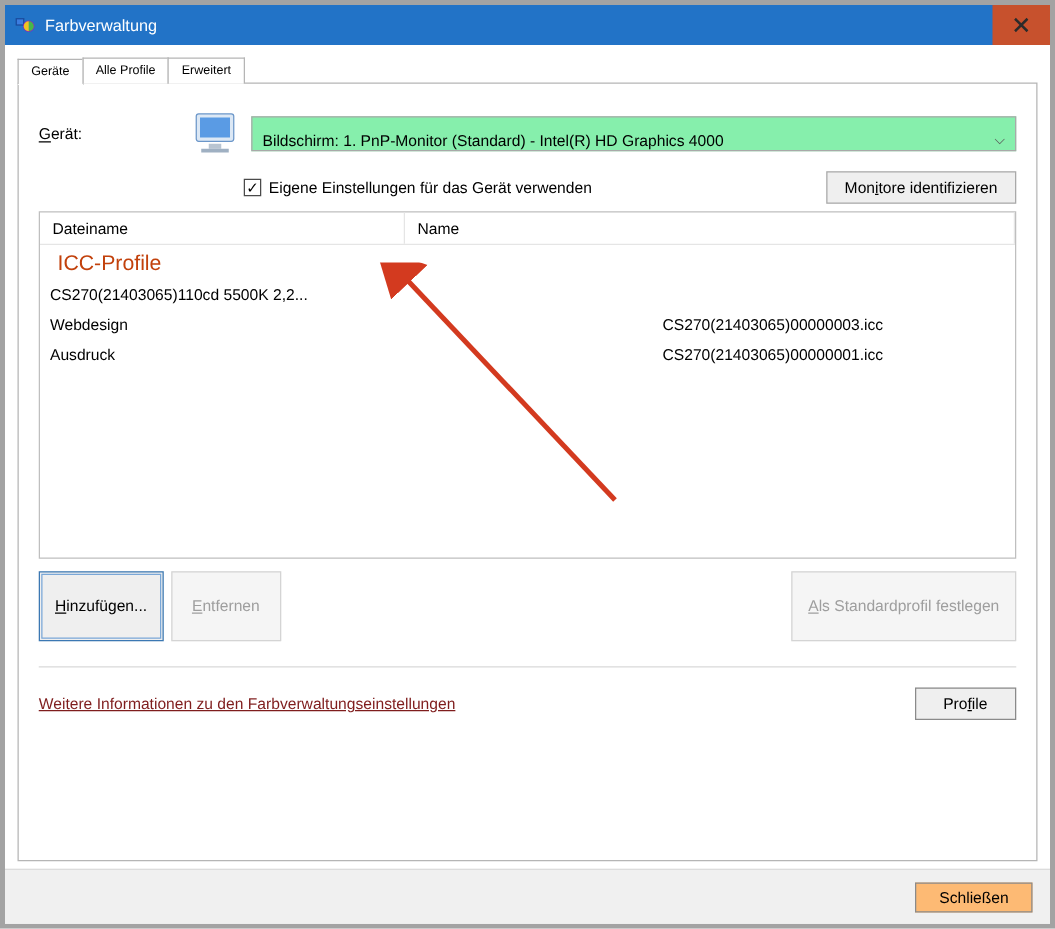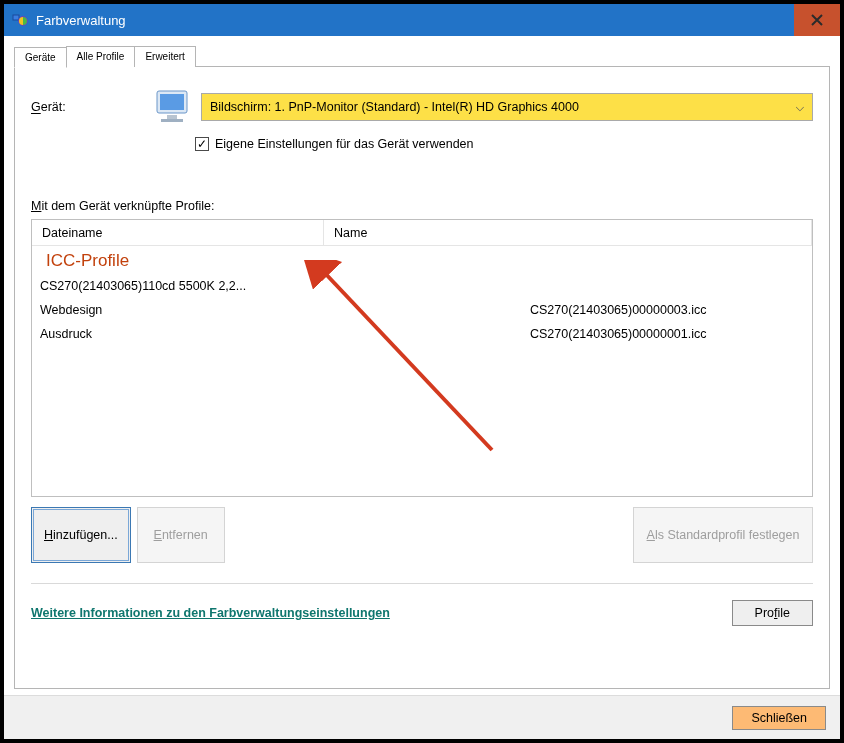--- a/index.html
+++ b/index.html
@@ -7,21 +7,21 @@
   body {
     font-family: "Segoe UI", Tahoma, sans-serif;
     font-size: 12.5px;
     color:#000;
     background:#fff;
     width:844px; height:743px;
     overflow:hidden;
   }
   .window {
     width:844px; height:743px;
-    border:4px solid #000000;
+    border:4px solid #a3a3a3;
     background:#fff;
     display:flex; flex-direction:column;
   }
   .titlebar {
     height:32px;
     background:#2273c7;
     color:#fff;
     display:flex; align-items:center;
     padding:0 0 0 8px;
   }
@@ -66,22 +66,22 @@
   .row { display:flex; align-items:center; }
   .device-label {
     width:120px;
     text-decoration:underline;
     text-decoration-style:solid;
     text-underline-offset:2px;
   }
   .monitor-icon { width:44px; height:40px; margin-right:6px; }
   .device-select {
     flex:1; height:28px;
-    border:1px solid #a9a9a9; background:#fde047;
-    display:flex; align-items:center; padding:0 8px;
+    border:1px solid #a9a9a9; background:#86efac;
+    display:flex; align-items:flex-start; padding:12px 8px;
     justify-content:space-between;
   }
   .chev { font-size:11px; color:#595959; }
   .row2 { margin-top:10px; margin-left:164px; display:flex; align-items:center; }
   .cb { width:14px; height:14px; border:1px solid #4a4a4a; margin-right:6px; display:flex; align-items:center; justify-content:center; }
   .cb.checked::after { content:"✓"; font-size:12px; line-height:12px; }
   .identify-btn {
     margin-left:auto;
     border:1px solid #a9a9a9; background:#efefef;
     padding:5px 14px;
@@ -124,21 +124,21 @@
   .btn {
     border:1px solid #a9a9a9; background:#efefef;
     padding:20px 12px; min-width:88px;
     text-align:center;
   }
   .btn.focused { outline:1px solid #7aa7d7; outline-offset:-3px; border-color:#3b78b3; }
   .btn.disabled { color:#9e9e9e; background:#f5f5f5; border-color:#d4d4d4; }
   .spacer { flex:1; }
   .sep { height:1px; background:#d9d9d9; margin:20px 0 16px 0; }
   .link-row { display:flex; align-items:center; }
-  .link { color:#0f766e; text-decoration:underline;font-weight:bold; }
+  .link { color:#7f1d1d; text-decoration:underline; }
   .profile-btn {
     margin-left:auto;
     border:1px solid #8a8a8a; background:#efefef;
     padding:5px 22px;
   }
   .bottom-bar {
     height:44px; background:#f0f0f0;
     display:flex; align-items:center; justify-content:flex-end;
     padding:0 14px;
     border-top:1px solid #dcdcdc;
@@ -187,25 +187,25 @@
         </svg>
         <div class="device-select">
           <span>Bildschirm: 1. PnP-Monitor (Standard) - Intel(R) HD Graphics 4000</span>
           <span class="chev">⌵</span>
         </div>
       </div>
 
       <div class="row2">
         <div class="cb checked"></div>
         <span>Eigene Einstellungen für das Gerät verwenden</span>
-      </div>
-
-      <div class="section-label">
-        <span style="text-decoration:underline">M</span><span>it dem Gerät verknüpfte Profile:</span>
-      </div>
+        <div class="identify-btn">
+          <span>Mon</span><span style="text-decoration:underline">i</span><span>tore identifizieren</span>
+        </div>
+      </div>
+
 
       <div class="listview">
         <div class="lv-header">
           <div class="lv-col file">Dateiname</div>
           <div class="lv-col name">Name</div>
         </div>
         <div class="lv-body">
           <div class="lv-group">ICC-Profile</div>
           <div class="lv-row">
             <div class="c2">CS270(21403065)110cd 5500K 2,2...</div>

